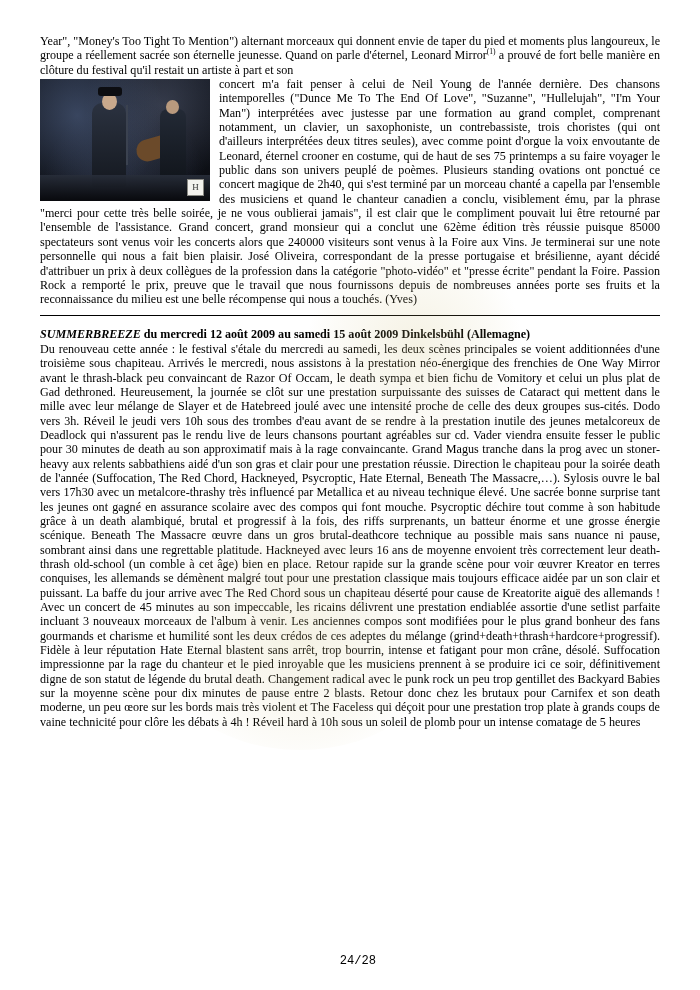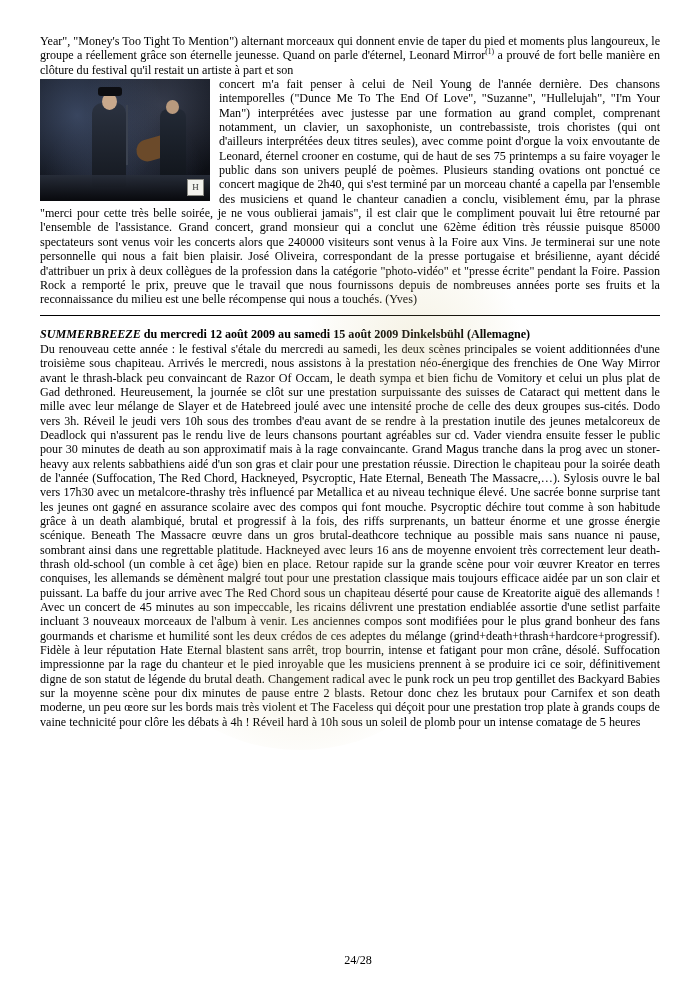--- a/index.html
+++ b/index.html
@@ -153,21 +153,21 @@
     font-size: 7.6px;
     vertical-align: super;
     line-height: 0;
   }
   .pagenum {
     position: absolute;
     bottom: 22px;
     left: 0;
     right: 0;
     text-align: center;
-    font-family: Liberation Serif, serif;
+    font-family: Liberation Mono, monospace;
     font-size: 12.1px;
     color: #000;
     padding-left: 16px;
   }
   .stain {
     position: absolute;
     pointer-events: none;
     border-radius: 50%;
     background: radial-gradient(circle, rgba(205,190,120,0.20) 0%, rgba(205,190,120,0.06) 55%, rgba(255,255,255,0) 72%);
   }
@@ -177,21 +177,21 @@
 
 <div class="page">
 
   <div class="stain" style="left:300px; top:250px; width:230px; height:190px;"></div>
   <div class="stain" style="left:150px; top:520px; width:300px; height:230px;"></div>
 
   <div class="doc-text">
 
     <p class="para">
       <span>Year", "Money's Too Tight To Mention") alternant morceaux qui donnent envie de taper du pied et</span>
-      <span>moments plus langoureux, le groupe a réellement grâce son éternelle jeunesse. Quand on parle d'éternel,</span>
+      <span>moments plus langoureux, le groupe a réellement sacrée son éternelle jeunesse. Quand on parle d'éternel,</span>
       <span>Leonard Mirror</span><sup>(1)</sup><span> a prouvé de fort belle manière en clôture du festival qu'il restait un artiste à part et son</span>
     </p>
 
     <div class="photo">
       <div class="bg-glow"></div>
       <div class="figure"></div>
       <div class="head"></div>
       <div class="hat"></div>
       <div class="mic"></div>
       <div class="guitar"></div>

